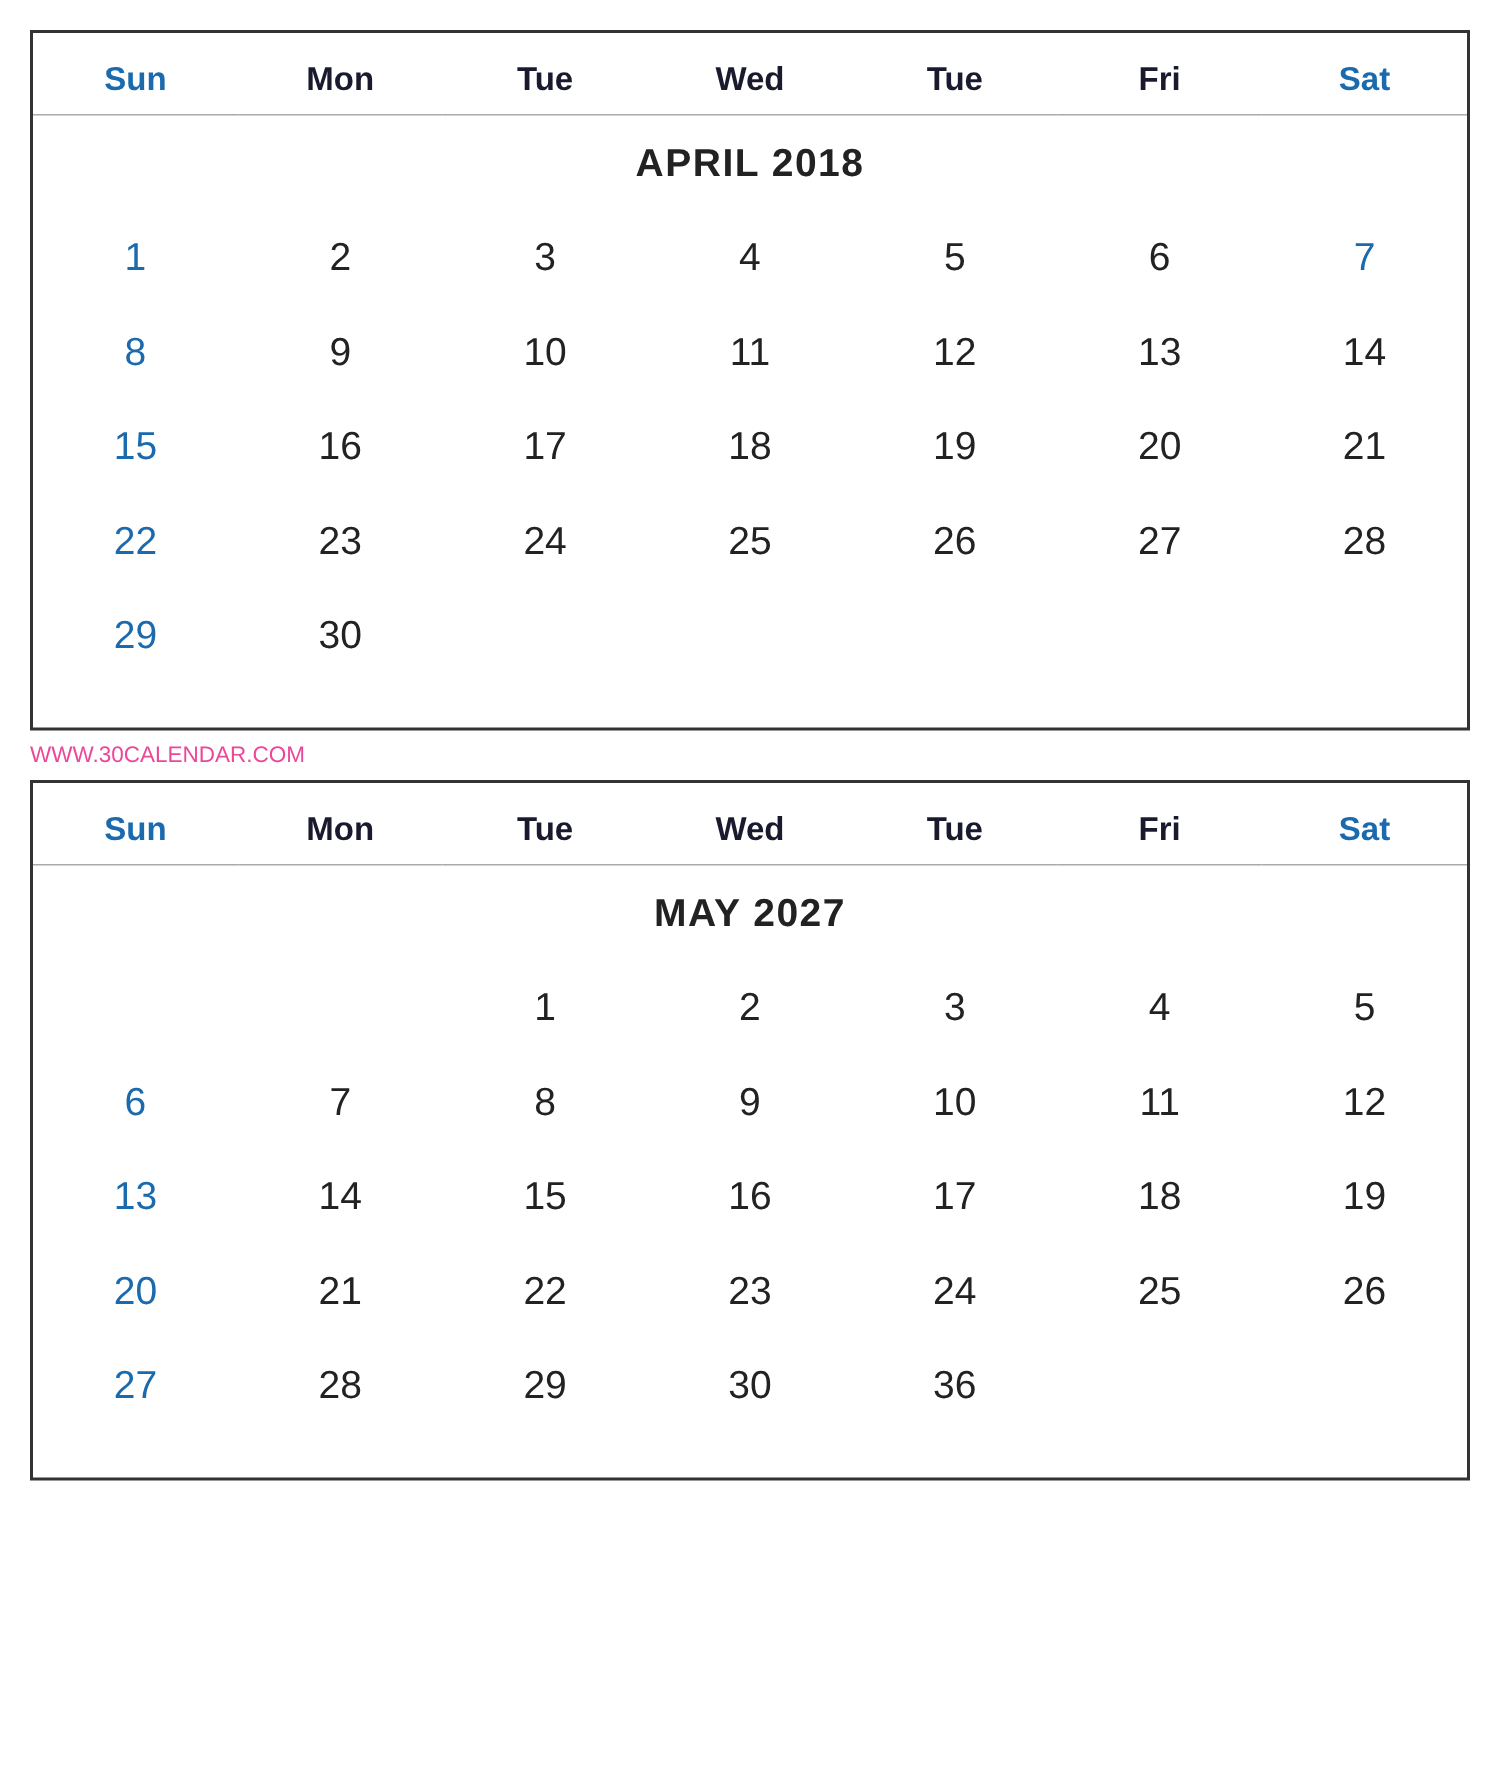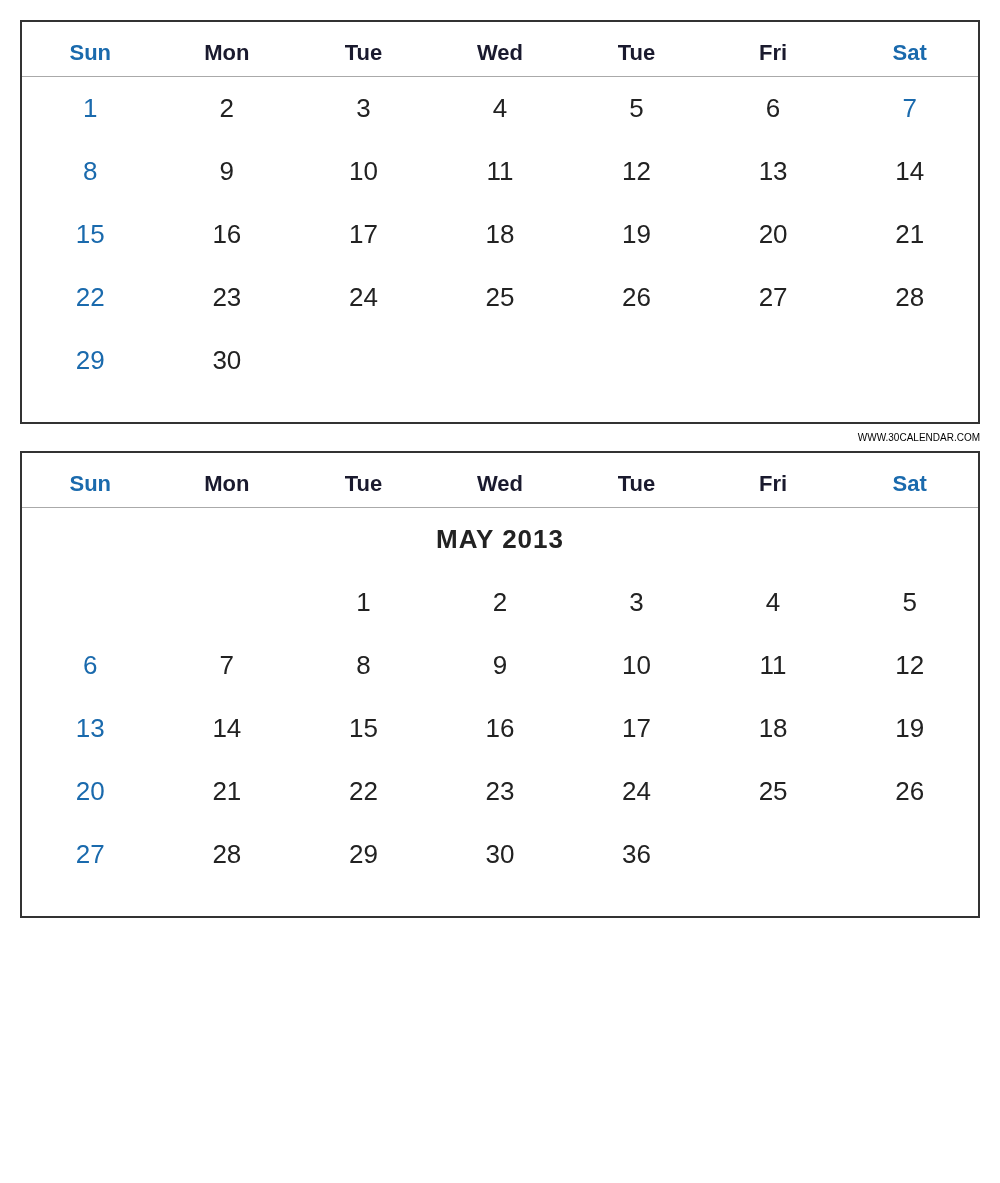--- a/index.html
+++ b/index.html
@@ -11,24 +11,24 @@
       align-items: center;
       padding: 20px;
       width: 1000px;
     }
     .calendar-container {
       width: 960px;
       border: 2px solid #333;
       margin-bottom: 0;
     }
     .watermark {
-      color: #000000;
-      font-size: 10px;
+      color: #ec4899;
+      font-size: 15px;
       padding: 8px 0;
-      text-align: right;
+      text-align: left;
       width: 960px;
     }
     .calendar-table {
       width: 100%;
       border-collapse: collapse;
     }
     .calendar-table th {
       padding: 18px 0 10px 0;
       font-size: 22px;
       font-weight: bold;
@@ -77,20 +77,23 @@
         <th class="sun">Sun</th>
         <th class="mon">Mon</th>
         <th class="tue">Tue</th>
         <th class="wed">Wed</th>
         <th class="tue">Tue</th>
         <th class="fri">Fri</th>
         <th class="sat">Sat</th>
       </tr>
     </thead>
     <tbody>
+      <tr class="month-title-row">
+        <td colspan="7">APRIL 2018</td>
+      </tr>
 
       <tr>
         <td class="sun-day">1</td>
         <td>2</td>
         <td>3</td>
         <td>4</td>
         <td>5</td>
         <td>6</td>
         <td class="sat-day">7</td>
       </tr>
@@ -152,21 +155,21 @@
         <th class="mon">Mon</th>
         <th class="tue">Tue</th>
         <th class="wed">Wed</th>
         <th class="tue">Tue</th>
         <th class="fri">Fri</th>
         <th class="sat">Sat</th>
       </tr>
     </thead>
     <tbody>
       <tr class="month-title-row">
-        <td colspan="7">MAY 2013</td>
+        <td colspan="7">MAY 2027</td>
       </tr>
 
       <tr>
         <td></td>
         <td></td>
         <td>1</td>
         <td>2</td>
         <td>3</td>
         <td>4</td>
         <td>5</td>

